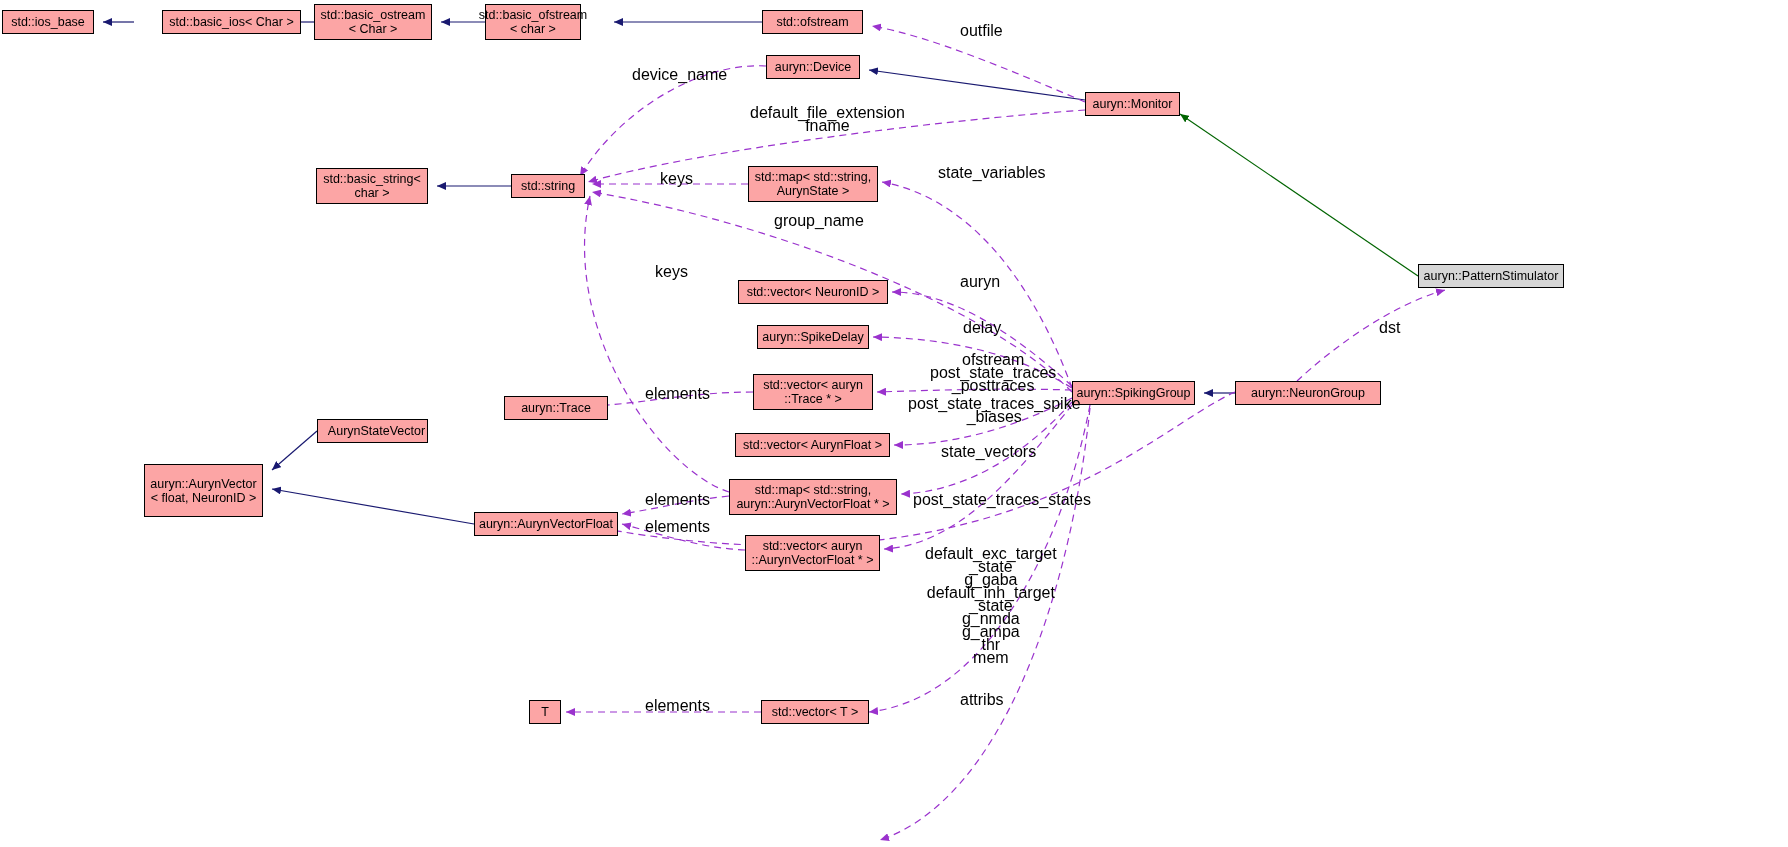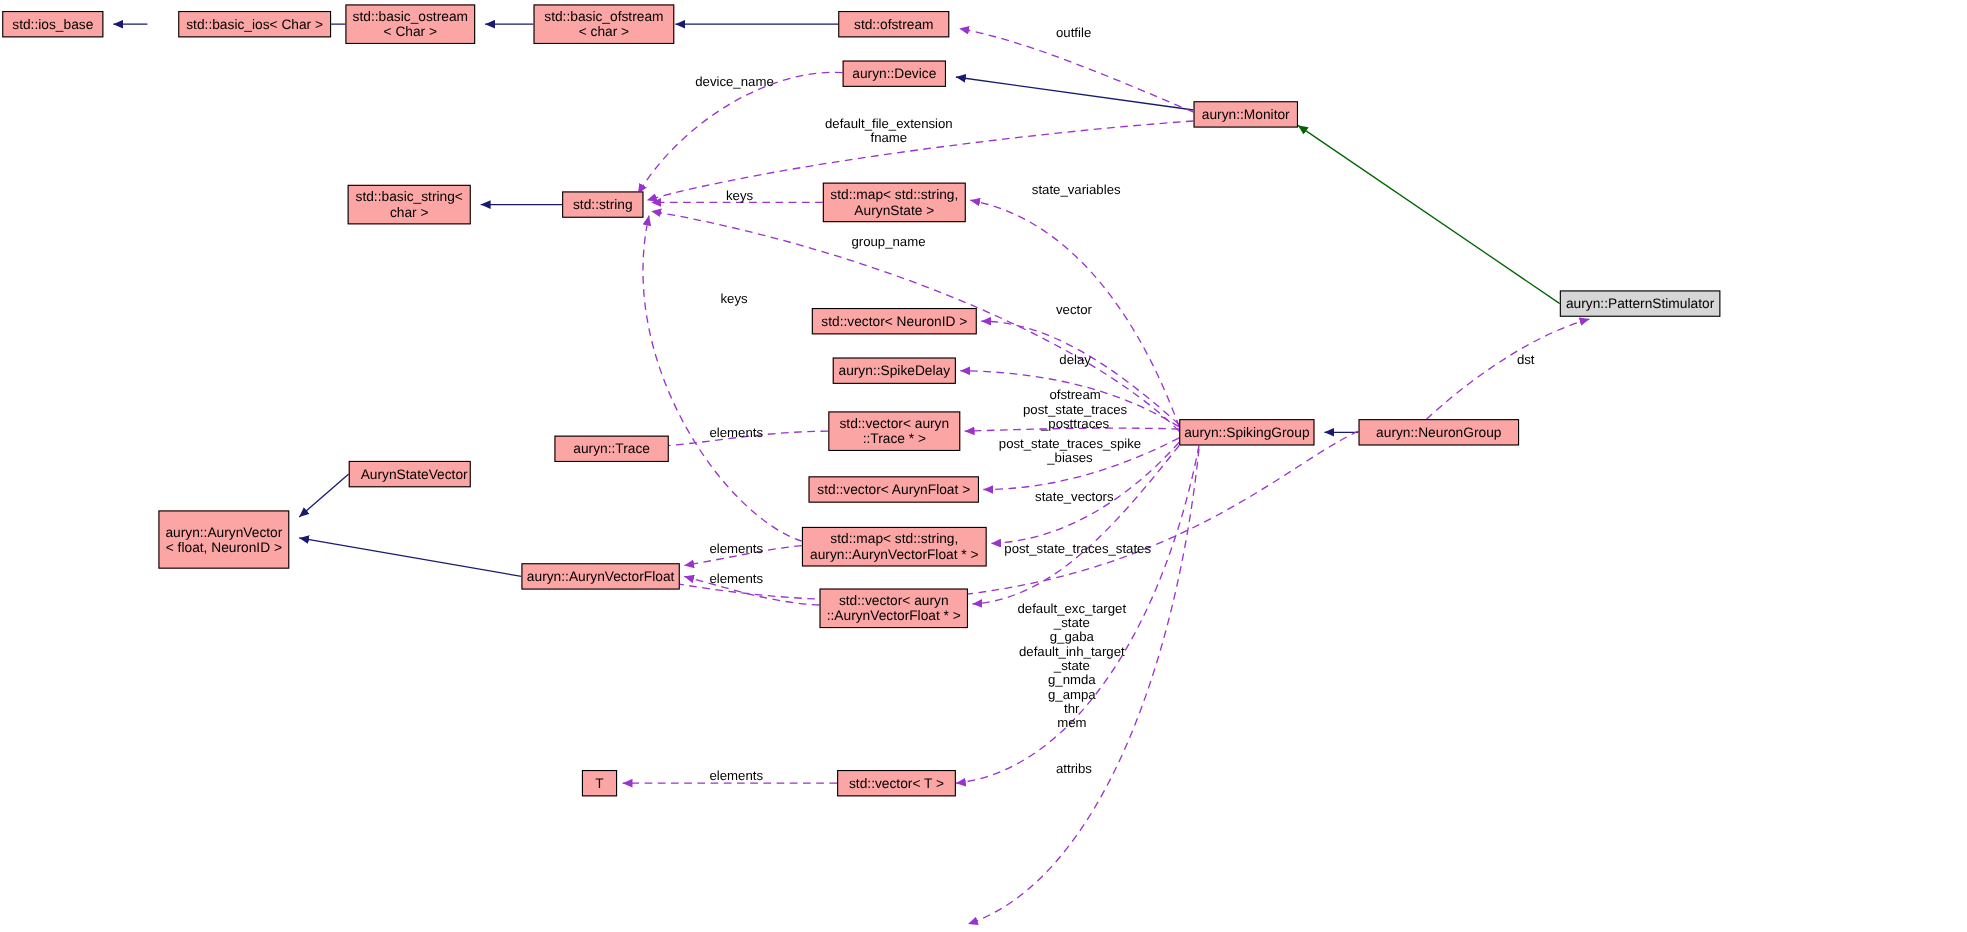--- a/index.html
+++ b/index.html
@@ -3,21 +3,21 @@
 <meta charset="utf-8">
 <style>
   html,body{margin:0;padding:0;background:#ffffff;}
   body{width:1788px;height:847px;position:relative;font-family:"Liberation Sans",sans-serif;}
   #canvas{position:absolute;left:0;top:0;width:1788px;height:847px;}
   svg.edges{position:absolute;left:0;top:0;width:1788px;height:847px;}
   .node{position:absolute;box-sizing:border-box;border:1px solid #000;background:#fca5a5;
         font-size:12.5px;line-height:14px;color:#000;display:flex;align-items:center;
         justify-content:center;text-align:center;padding:2px 4px;white-space:pre;}
   .node.filled{background:#d6d6d6;border:1px solid #000;}
-  .edgelabel{position:absolute;font-size:12px;line-height:13px;color:#000;
+  .edgelabel{position:absolute;font-size:16px;line-height:13px;color:#000;
              text-align:center;white-space:pre;background:transparent;}
 </style>
 </head>
 <body>
 
 <div id="canvas">
 
   <svg class="edges" xmlns="http://www.w3.org/2000/svg">
     <defs>
       <marker id="arrNavy" markerWidth="10" markerHeight="8" refX="9" refY="4" orient="auto" markerUnits="userSpaceOnUse">
@@ -90,21 +90,21 @@
       <path d="M1297,381 C1330,350 1390,305 1445,290" marker-end="url(#arrPurple)"></path>
 
       <path d="M1090,408 C1070,600 1000,800 880,840" marker-end="url(#arrPurple)"></path>
     </g>
   </svg>
 
   <div class="node" style="left:2px;top:10px;width:92px;height:24px;">std::ios_base</div>
   <div class="node" style="left:134px;top:10px;width:139px;height:24px;margin-left:28px;">std::basic_ios&lt; Char &gt;</div>
   <div class="node" style="left:314px;top:4px;width:118px;height:36px;">std::basic_ostream
 &lt; Char &gt;</div>
-  <div class="node" style="left:485px;top:4px;width:128px;height:36px;">std::basic_ofstream
+  <div class="node" style="left:485px;top:4px;width:96px;height:36px;">std::basic_ofstream
 &lt; char &gt;</div>
   <div class="node" style="left:762px;top:10px;width:101px;height:24px;">std::ofstream</div>
   <div class="node" style="left:766px;top:55px;width:94px;height:24px;">auryn::Device</div>
   <div class="node" style="left:1085px;top:92px;width:95px;height:24px;">auryn::Monitor</div>
   <div class="node" style="left:316px;top:168px;width:112px;height:36px;">std::basic_string&lt;
 char &gt;</div>
   <div class="node" style="left:511px;top:174px;width:74px;height:24px;">std::string</div>
   <div class="node" style="left:748px;top:166px;width:130px;height:36px;">std::map&lt; std::string,
 AurynState &gt;</div>
   <div class="node" style="left:738px;top:280px;width:150px;height:24px;">std::vector&lt; NeuronID &gt;</div>
@@ -128,21 +128,21 @@
   <div class="node" style="left:761px;top:700px;width:108px;height:24px;">std::vector&lt; T &gt;</div>
 
   <div class="edgelabel" style="left:960px;top:24px;">outfile</div>
   <div class="edgelabel" style="left:632px;top:68px;">device_name</div>
   <div class="edgelabel" style="left:750px;top:106px;">default_file_extension
 fname</div>
   <div class="edgelabel" style="left:660px;top:172px;">keys</div>
   <div class="edgelabel" style="left:938px;top:166px;">state_variables</div>
   <div class="edgelabel" style="left:774px;top:214px;">group_name</div>
   <div class="edgelabel" style="left:655px;top:265px;">keys</div>
-  <div class="edgelabel" style="left:960px;top:275px;">vector</div>
+  <div class="edgelabel" style="left:960px;top:275px;">auryn</div>
   <div class="edgelabel" style="left:963px;top:321px;">delay</div>
   <div class="edgelabel" style="left:930px;top:353px;">ofstream
 post_state_traces
 _posttraces</div>
   <div class="edgelabel" style="left:908px;top:397px;">post_state_traces_spike
 _biases</div>
   <div class="edgelabel" style="left:645px;top:387px;">elements</div>
   <div class="edgelabel" style="left:941px;top:445px;">state_vectors</div>
   <div class="edgelabel" style="left:645px;top:493px;">elements</div>
   <div class="edgelabel" style="left:913px;top:493px;">post_state_traces_states</div>

